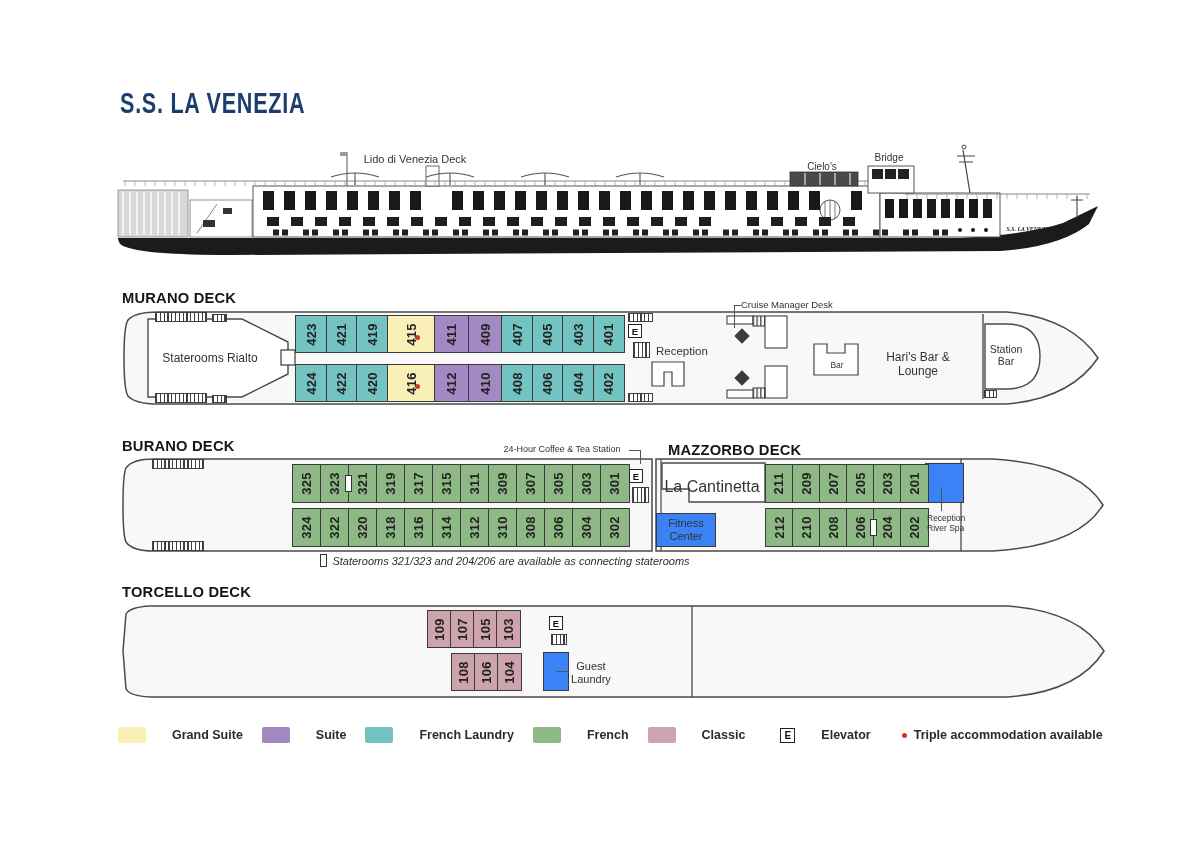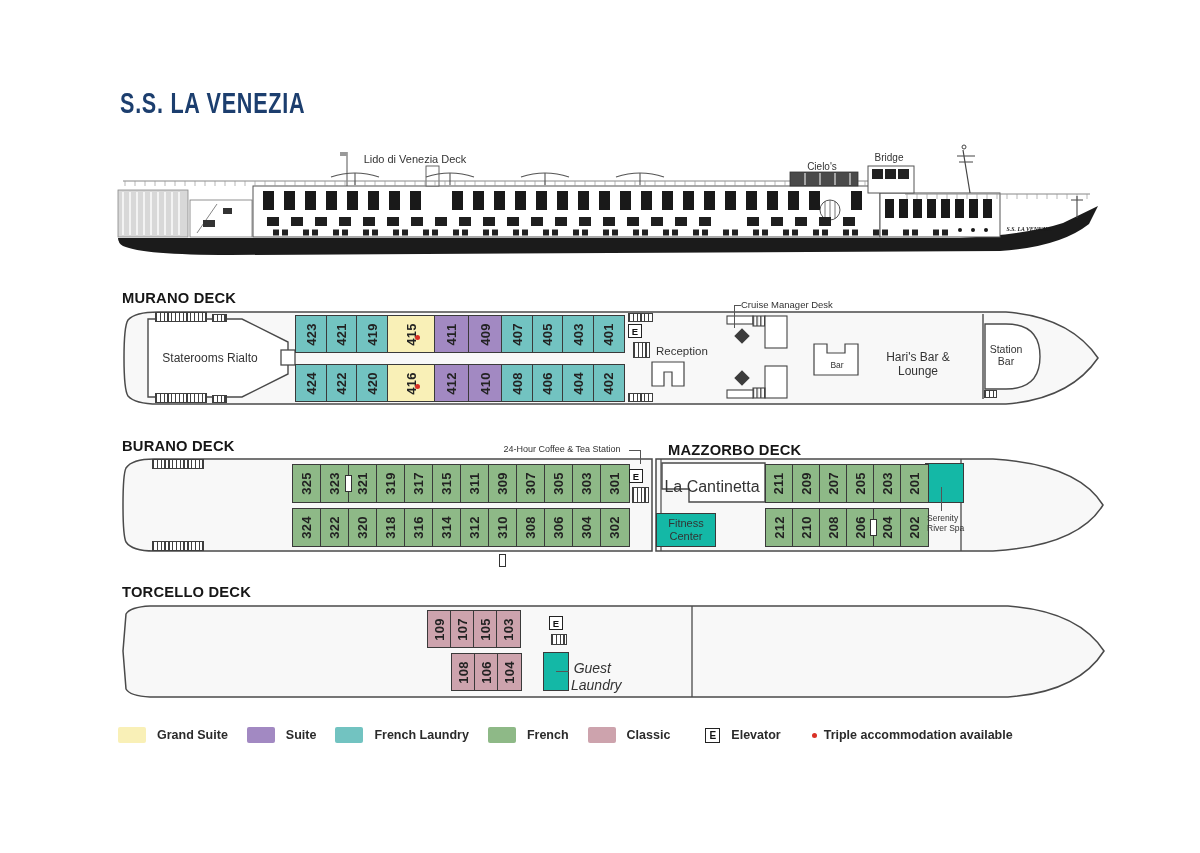--- a/index.html
+++ b/index.html
@@ -16,28 +16,28 @@
   .tdot { position:absolute; left:58%; top:53%; width:5px; height:5px; border-radius:50%; }
   .connect { position:absolute; background:#fff; border:1.3px solid #333; box-sizing:border-box; z-index:5; }
   .stairs { position:absolute; border:1px solid #3f3f3f; background-color:#fff; z-index:4; box-sizing:border-box;
             background-image:repeating-linear-gradient(90deg,#3f3f3f 0 1.3px,transparent 1.3px 3.8px); }
   .ebox { position:absolute; width:14px; height:14px; border:1.4px solid #222; background:#fff; color:#111;
           font-size:9.5px; font-weight:700; display:flex; align-items:center; justify-content:center;
           box-sizing:border-box; z-index:5; }
   .vlab { position:absolute; font-size:12px; color:#333; text-align:center; line-height:1.18; z-index:6; }
   .leader { position:absolute; background:#555; z-index:6; }
   .leader-elbow { position:absolute; border-top:1px solid #555; border-right:1px solid #555; z-index:6; }
-  .room-box { position:absolute; background:#14b8a6; border:1.4px solid #3a3a3a; box-sizing:border-box; z-index:2;
+  .room-box { position:absolute; background:#3b82f6; border:1.4px solid #3a3a3a; box-sizing:border-box; z-index:2;
               display:flex; align-items:center; justify-content:center; text-align:center; }
   .note { position:absolute; left:300px; top:554px; width:410px; text-align:center; font-size:11px;
           font-style:italic; color:#2e2e2e; z-index:6; }
   .door-glyph { display:inline-block; width:5px; height:11px; border:1.2px solid #333; margin-right:5px;
                 vertical-align:-2px; }
   #legend { position:absolute; left:118px; top:727px; display:flex; align-items:center; gap:19px; z-index:6; }
-  .lg-item { display:flex; align-items:center; gap:11px; }
+  .lg-item { display:flex; align-items:center; gap:26px; }
   .lg-swatch { width:28px; height:16px; border-radius:2px; }
   .lg-label { font-size:12.5px; font-weight:600; color:#2b2b2b; white-space:nowrap; }
   .lg-ebox { width:15px; height:15px; border:1.4px solid #222; background:#fff; color:#111; font-size:10px;
              font-weight:700; display:flex; align-items:center; justify-content:center; box-sizing:border-box; }
   .lg-dot { width:5px; height:5px; border-radius:50%; }
   .slab { font-size:11px; fill:#333; }
   .slab2 { font-size:10px; fill:#333; }
   .shipname { font-size:5.8px; font-style:italic; font-weight:700; fill:#1a1a1a;
               font-family:"Liberation Serif", serif; }
   .bar-text { font-size:8.5px; fill:#333; }
@@ -406,49 +406,49 @@
     <path d="M534,3 L36,3 Q14,3 8,12 Q5,18 5,49 Q5,80 8,86 Q14,95 36,95 L534,95 Z" fill="#f8f8f8" stroke="#4a4a4a" stroke-width="1.5"></path>
   </svg>
   <div class="stairs" style="left:152px; top:459px; width:52px; height:10px;"></div>
   <div class="stairs" style="left:152px; top:541px; width:52px; height:10px;"></div>
   <div class="stairs" style="left:632px; top:487px; width:17px; height:16px;"></div>
   <div class="ebox" style="left:629px; top:469px;">E</div>
   <div class="vlab" style="left:498px; top:444px; width:128px; font-size:9px;">24-Hour Coffee &amp; Tea Station</div>
   <div class="leader-elbow" style="left:629px; top:450px; width:11px; height:13px;"></div>
 
   <div class="note">
-    <span class="door-glyph"></span>
+    <span class="door-glyph"></span><span>Staterooms 321/323 and 204/206 are available as connecting staterooms</span>
   </div>
 
   <div class="deck-title" style="left:668px; top:441px;">MAZZORBO DECK</div>
   <svg class="deck-svg" style="left:653px; top:456px;" width="456" height="98" viewBox="0 0 456 98">
     <path d="M3,3 L340,3 Q425,8 450,49 Q425,90 340,95 L3,95 Z" fill="#f8f8f8" stroke="#4a4a4a" stroke-width="1.5"></path>
     <line x1="8" y1="3" x2="8" y2="95" stroke="#4a4a4a" stroke-width="1.2"></line>
     <line x1="308" y1="3" x2="308" y2="95" stroke="#4a4a4a" stroke-width="1.3"></line>
 
     <path d="M9,7 L112,7 L112,46 L36,46 L36,33 L9,33 Z" fill="#fff" stroke="#4a4a4a" stroke-width="1.4"></path>
   </svg>
   <div class="vlab" style="left:662px; top:478px; width:100px; font-size:16px;">La Cantinetta</div>
   <div class="room-box" style="left:656px; top:513px; width:60px; height:34px;">
     <span style="font-size:11px; color:#333; line-height:1.15;">Fitness Center</span>
   </div>
   <div class="room-box" style="left:925px; top:463px; width:39px; height:40px;"></div>
   <div class="leader" style="left:941px; top:487px; width:1px; height:24px;"></div>
-  <div class="vlab" style="left:927px; top:513px; width:44px; font-size:8.5px; text-align:left;">Serenity River Spa</div>
+  <div class="vlab" style="left:927px; top:513px; width:44px; font-size:8.5px; text-align:left;">Reception River Spa</div>
 
   <div class="deck-title" style="left:122px; top:583px;">TORCELLO DECK</div>
   <svg class="deck-svg" style="left:118px; top:603px;" width="990" height="96" viewBox="0 0 990 96">
     <path d="M32,3 L890,3 Q960,8 986,48 Q960,89 890,94 L32,94 Q12,93 8,86 L5,48 L8,11 Q12,4 32,3 Z" fill="#f8f8f8" stroke="#4a4a4a" stroke-width="1.5"></path>
     <line x1="574" y1="3" x2="574" y2="94" stroke="#4a4a4a" stroke-width="1.3"></line>
   </svg>
   <div class="ebox" style="left:549px; top:616px;">E</div>
   <div class="stairs" style="left:551px; top:634px; width:16px; height:11px;"></div>
   <div class="room-box" style="left:543px; top:652px; width:26px; height:39px;"></div>
   <div class="leader" style="left:556px; top:671px; width:13px; height:1px;"></div>
-  <div class="vlab" style="left:571px; top:660px; width:40px; font-size:14px; text-align:right;font-style:italic;">Guest Laundry</div>
+  <div class="vlab" style="left:571px; top:660px; width:40px; font-size:11px; text-align:center;">Guest Laundry</div>
 
   <div id="cabin-layer">
       <div class="cabin" style="left: 295px; top: 315px; width: 32px; height: 38px; background: rgb(114, 195, 193);">
         <span class="cnum">423</span>
       </div>
       <div class="cabin" style="left: 325.5px; top: 315px; width: 32px; height: 38px; background: rgb(114, 195, 193);">
         <span class="cnum">421</span>
       </div>
       <div class="cabin" style="left: 356px; top: 315px; width: 32px; height: 38px; background: rgb(114, 195, 193);">
         <span class="cnum">419</span>

